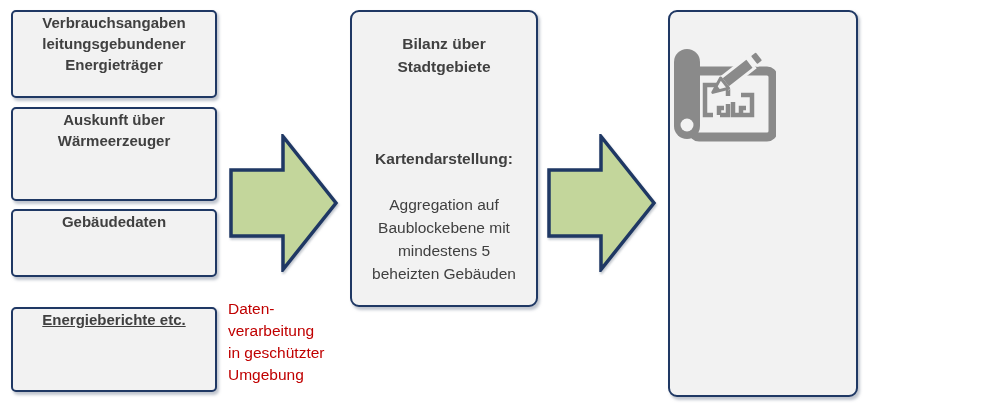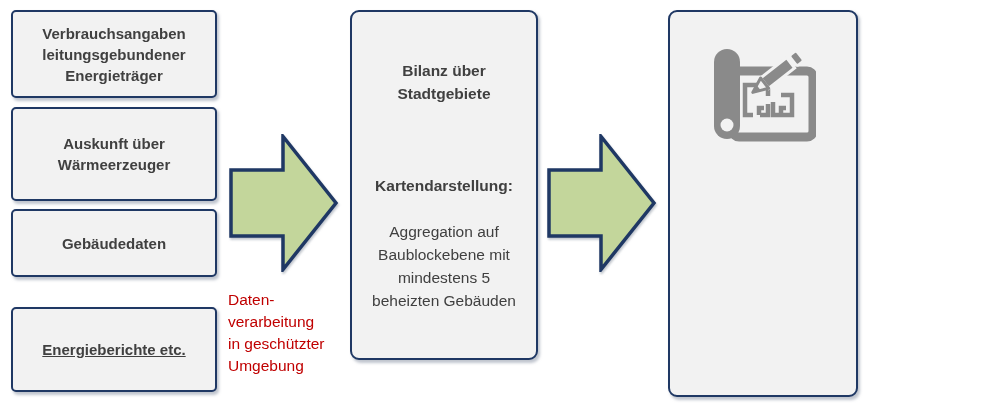--- a/index.html
+++ b/index.html
@@ -14,36 +14,35 @@
     overflow: hidden;
   }
 
   
   .box {
     position: absolute;
     background: #f2f2f2;
     border: 2.5px solid #1f3864;
     box-shadow: 2px 2.5px 3px rgba(140,150,165,0.55);
     display: flex;
-    align-items: center;
     justify-content: center;
     text-align: center;
     color: #404040;
   }
   .box.small { left: 11px; width: 206px; border-radius: 5px; }
   .box.small .lbl {
     font-size: 15px; font-weight: bold; line-height: 21px; white-space: pre-line;
   }
   .box.small:nth-of-type(1) { top: 10px;  height: 88px; }
   .box.small:nth-of-type(2) { top: 107px; height: 94px; }
   .box.small:nth-of-type(3) { top: 209px; height: 68px; }
   .box.small:nth-of-type(4) { top: 307px; height: 85px; text-decoration: underline; }
 
   .box.tall { top: 10px; border-radius: 9px; flex-direction: column; }
-  .box.center-box { left: 350px; width: 188px; height: 350px; }
+  .box.center-box { left: 350px; width: 188px; height: 297px; }
   .box.right-box  { left: 668px; width: 190px; height: 387px; justify-content: flex-start; }
 
   .center-text { font-size: 15.5px; line-height: 23px; white-space: pre-line; padding: 0 8px; }
   .center-text .bold { font-weight: bold; }
   .spacer { height: 23px; }
 
   .right-title { margin-top: 168px; font-size: 15.5px; font-weight: bold; line-height: 22px; white-space: pre-line; }
   .plan-icon { display: block; margin-top: 32px; }
 
   
@@ -52,21 +51,21 @@
   .arrow.a2 { left: 547px; }
 
   
   .note {
     position: absolute;
     color: #c00000;
     font-size: 15.5px;
     line-height: 22px;
     white-space: pre-line;
   }
-  .note.processing { left: 228px; top: 289px; width: 125px; }
+  .note.processing { left: 228px; top: 298px; width: 125px; }
   .note.deletion   { left: 876px; top: 130px; width: 124px; }
 </style>
 </head>
 <body>
 
 <div class="canvas">
 
   <div class="box small">
     <span class="lbl">Verbrauchsangaben
 leitungsgebundener

